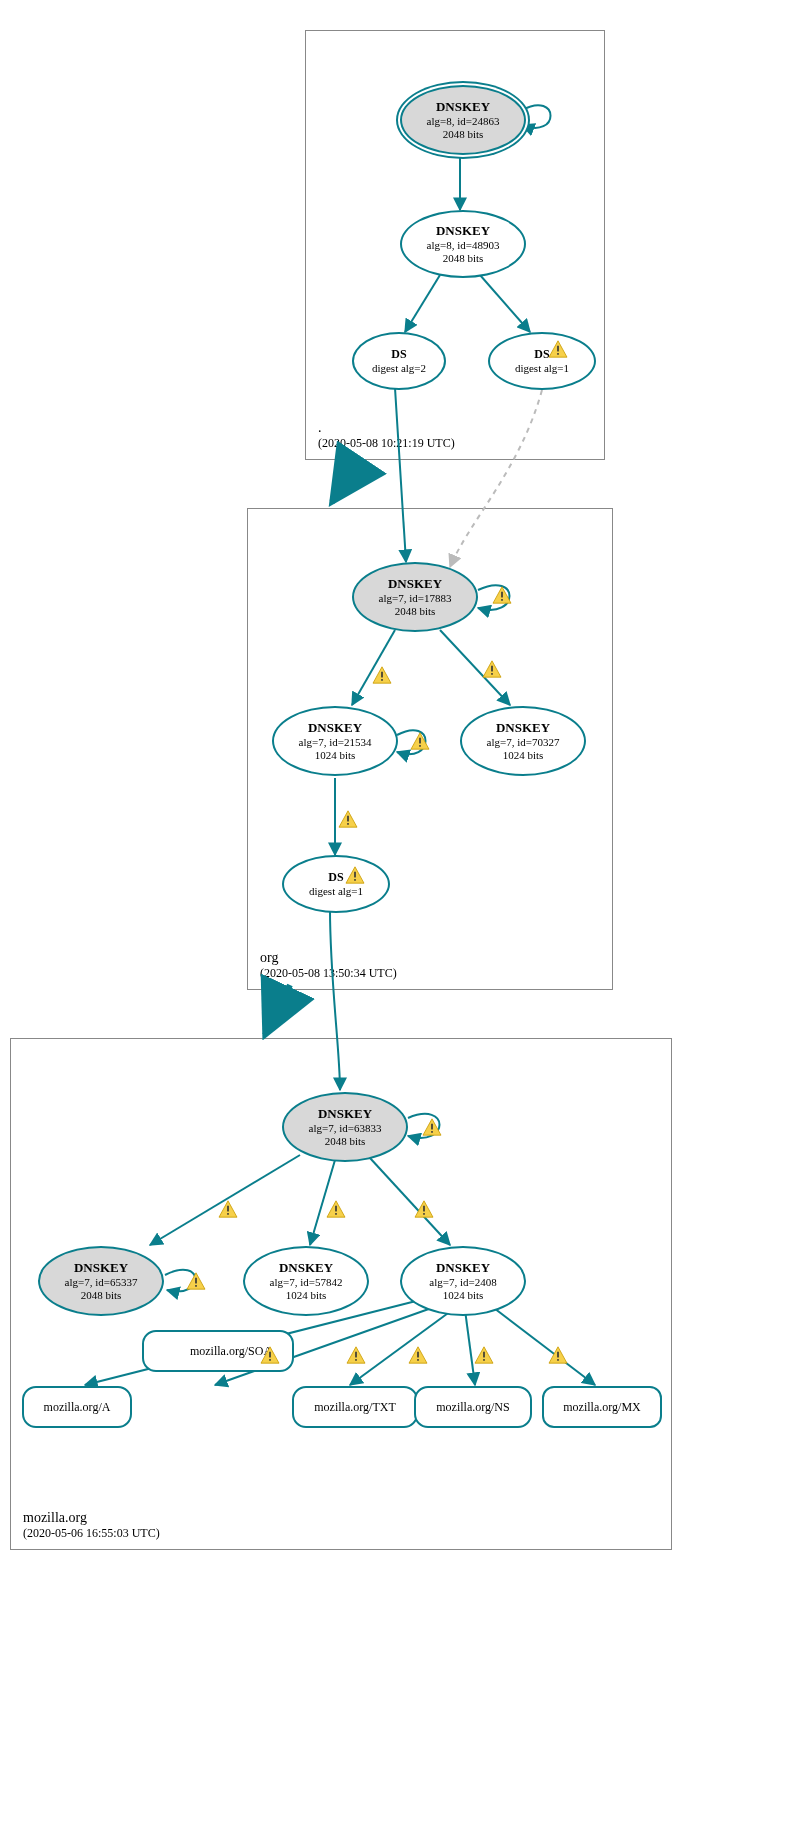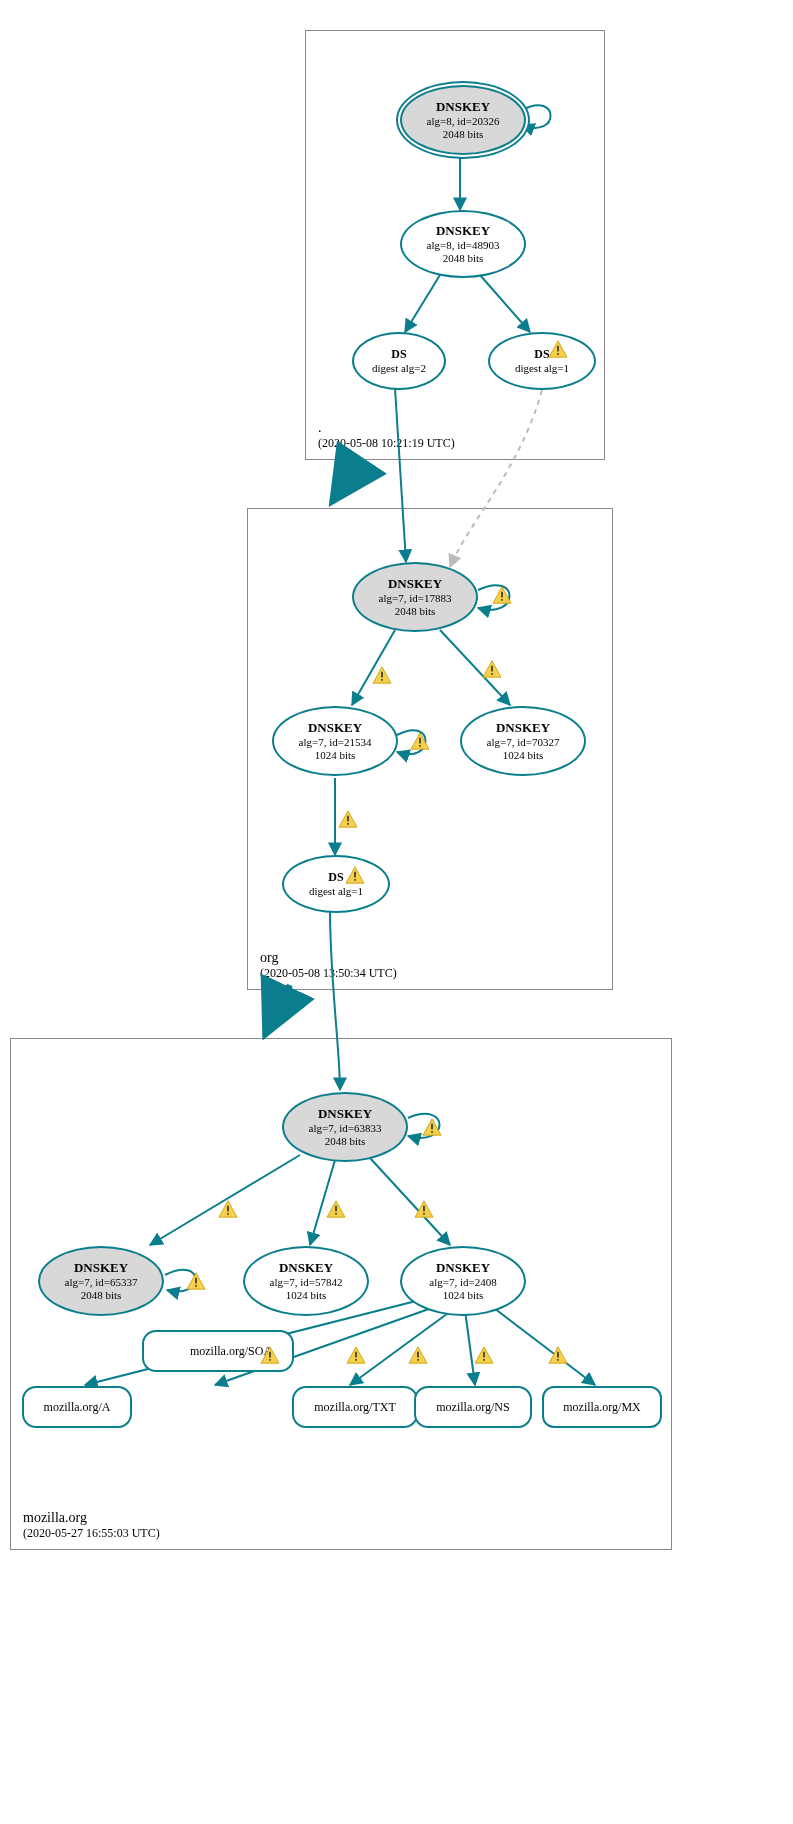--- a/index.html
+++ b/index.html
@@ -69,21 +69,21 @@
 <div class="zone" style="left:247px; top:508px; width:364px; height:480px;">
   <div class="zone-label">
     <div>org</div>
     <div class="zone-ts">(2020-05-08 13:50:34 UTC)</div>
   </div>
 </div>
 
 <div class="zone" style="left:10px; top:1038px; width:660px; height:510px;">
   <div class="zone-label">
     <div>mozilla.org</div>
-    <div class="zone-ts">(2020-05-27 16:55:03 UTC)</div>
+    <div class="zone-ts">(2020-05-06 16:55:03 UTC)</div>
   </div>
 </div>
 
 <svg class="edges" width="793" height="1570">
   <defs>
     <marker id="ah" viewBox="0 0 10 10" refX="9" refY="5" markerWidth="7" markerHeight="7" orient="auto-start-reverse">
       <path d="M0,0 L10,5 L0,10 z" fill="#0a7e8c"></path>
     </marker>
     <marker id="ahg" viewBox="0 0 10 10" refX="9" refY="5" markerWidth="7" markerHeight="7" orient="auto-start-reverse">
       <path d="M0,0 L10,5 L0,10 z" fill="#bbb"></path>
@@ -135,21 +135,21 @@
     <path d="M420,1300 L85,1385" marker-end="url(#ah)"></path>
     <path d="M440,1305 L215,1385" marker-end="url(#ah)"></path>
     <path d="M455,1308 L350,1385" marker-end="url(#ah)"></path>
     <path d="M465,1310 L475,1385" marker-end="url(#ah)"></path>
     <path d="M490,1305 L595,1385" marker-end="url(#ah)"></path>
   </g>
 </svg>
 
 <div class="node gray double" style="left:400px; top:85px; width:122px; height:66px;">
   <b>DNSKEY</b>
-  <span class="sub">alg=8, id=20326</span>
+  <span class="sub">alg=8, id=24863</span>
   <span class="sub">2048 bits</span>
 </div>
 
 <div class="node" style="left:400px; top:210px; width:122px; height:64px;">
   <b>DNSKEY</b>
   <span class="sub">alg=8, id=48903</span>
   <span class="sub">2048 bits</span>
 </div>
 
 <div class="node small" style="left:352px; top:332px; width:90px; height:54px;">

